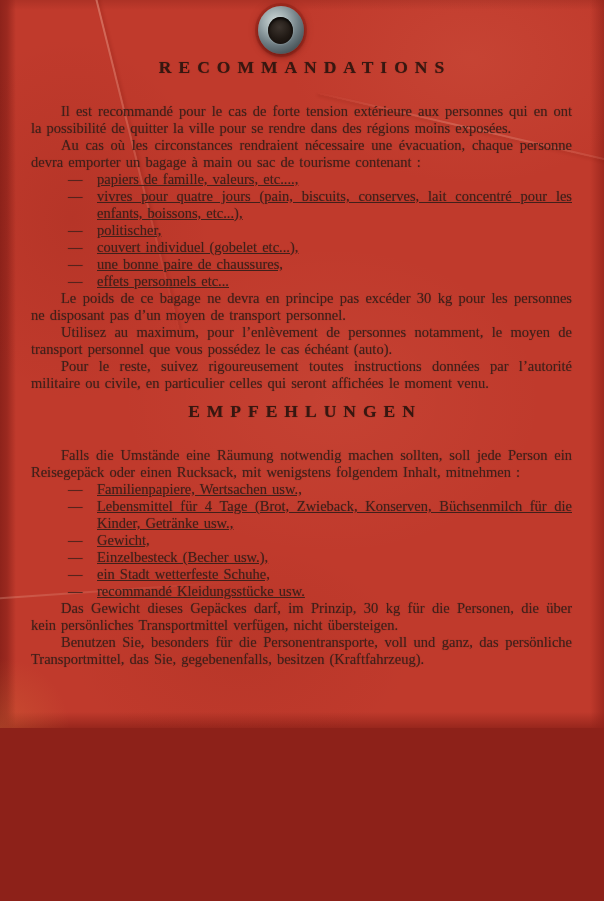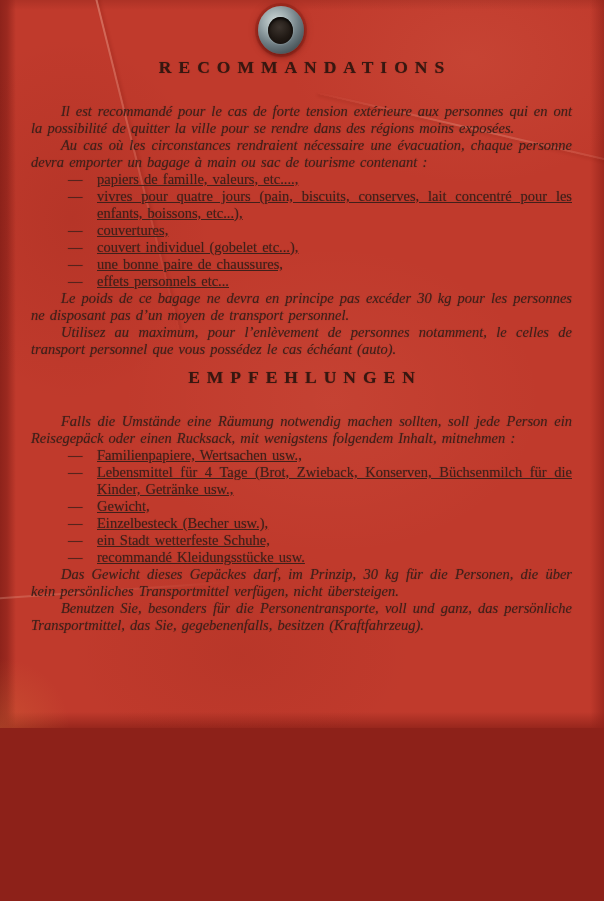--- a/index.html
+++ b/index.html
@@ -81,21 +81,20 @@
   .body-text {
     font-size: 14.5px;
     line-height: 17px;
     word-spacing: 1.5px;
     text-shadow: 0 0 1px rgba(65,32,26,0.55);
   }
   .body-text p {
     margin: 0;
     text-align: justify;
     text-indent: 30px;
-    font-style: italic;
   }
   ul.pack-list {
     list-style: none;
     margin: 0;
     padding: 0 0 0 37px;
   }
   ul.pack-list li { display: flex; }
   ul.pack-list .dash { flex: none; width: 29px; }
   ul.pack-list .li-text { flex: 1; text-align: justify; text-decoration: underline; }
 </style>
@@ -124,38 +123,39 @@
         <li>
             <span class="dash">—</span>
             <span class="li-text">papiers de famille, valeurs, etc....,</span>
           </li>
         <li>
             <span class="dash">—</span>
             <span class="li-text">vivres pour quatre jours (pain, biscuits, conserves, lait concentré pour les enfants, boissons, etc...),</span>
           </li>
         <li>
             <span class="dash">—</span>
-            <span class="li-text">couvertures,</span>
+            <span class="li-text">politischer,</span>
           </li>
         <li>
             <span class="dash">—</span>
             <span class="li-text">couvert individuel (gobelet etc...),</span>
           </li>
         <li>
             <span class="dash">—</span>
             <span class="li-text">une bonne paire de chaussures,</span>
           </li>
         <li>
             <span class="dash">—</span>
             <span class="li-text">effets personnels etc...</span>
           </li>
       </ul>
 
       <p>Le poids de ce bagage ne devra en principe pas excéder 30 kg pour les personnes ne disposant pas d’un moyen de transport personnel.</p>
-      <p>Utilisez au maximum, pour l’enlèvement de personnes notamment, le celles de transport personnel que vous possédez le cas échéant (auto).</p>
+      <p>Utilisez au maximum, pour l’enlèvement de personnes notamment, le moyen de transport personnel que vous possédez le cas échéant (auto).</p>
+      <p>Pour le reste, suivez rigoureusement toutes instructions données par l’autorité militaire ou civile, en particulier celles qui seront affichées le moment venu.</p>
     </div>
 
     <h2 class="section-heading german">EMPFEHLUNGEN</h2>
 
     <div class="body-text">
       <p>Falls die Umstände eine Räumung notwendig machen sollten, soll jede Person ein Reisegepäck oder einen Rucksack, mit wenigstens folgendem Inhalt, mitnehmen :</p>
 
       <ul class="pack-list">
         <li>
             <span class="dash">—</span>

